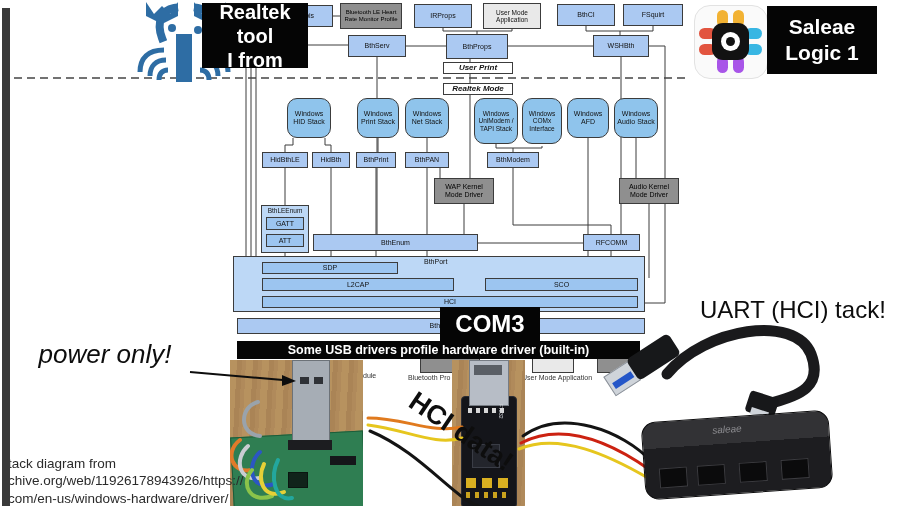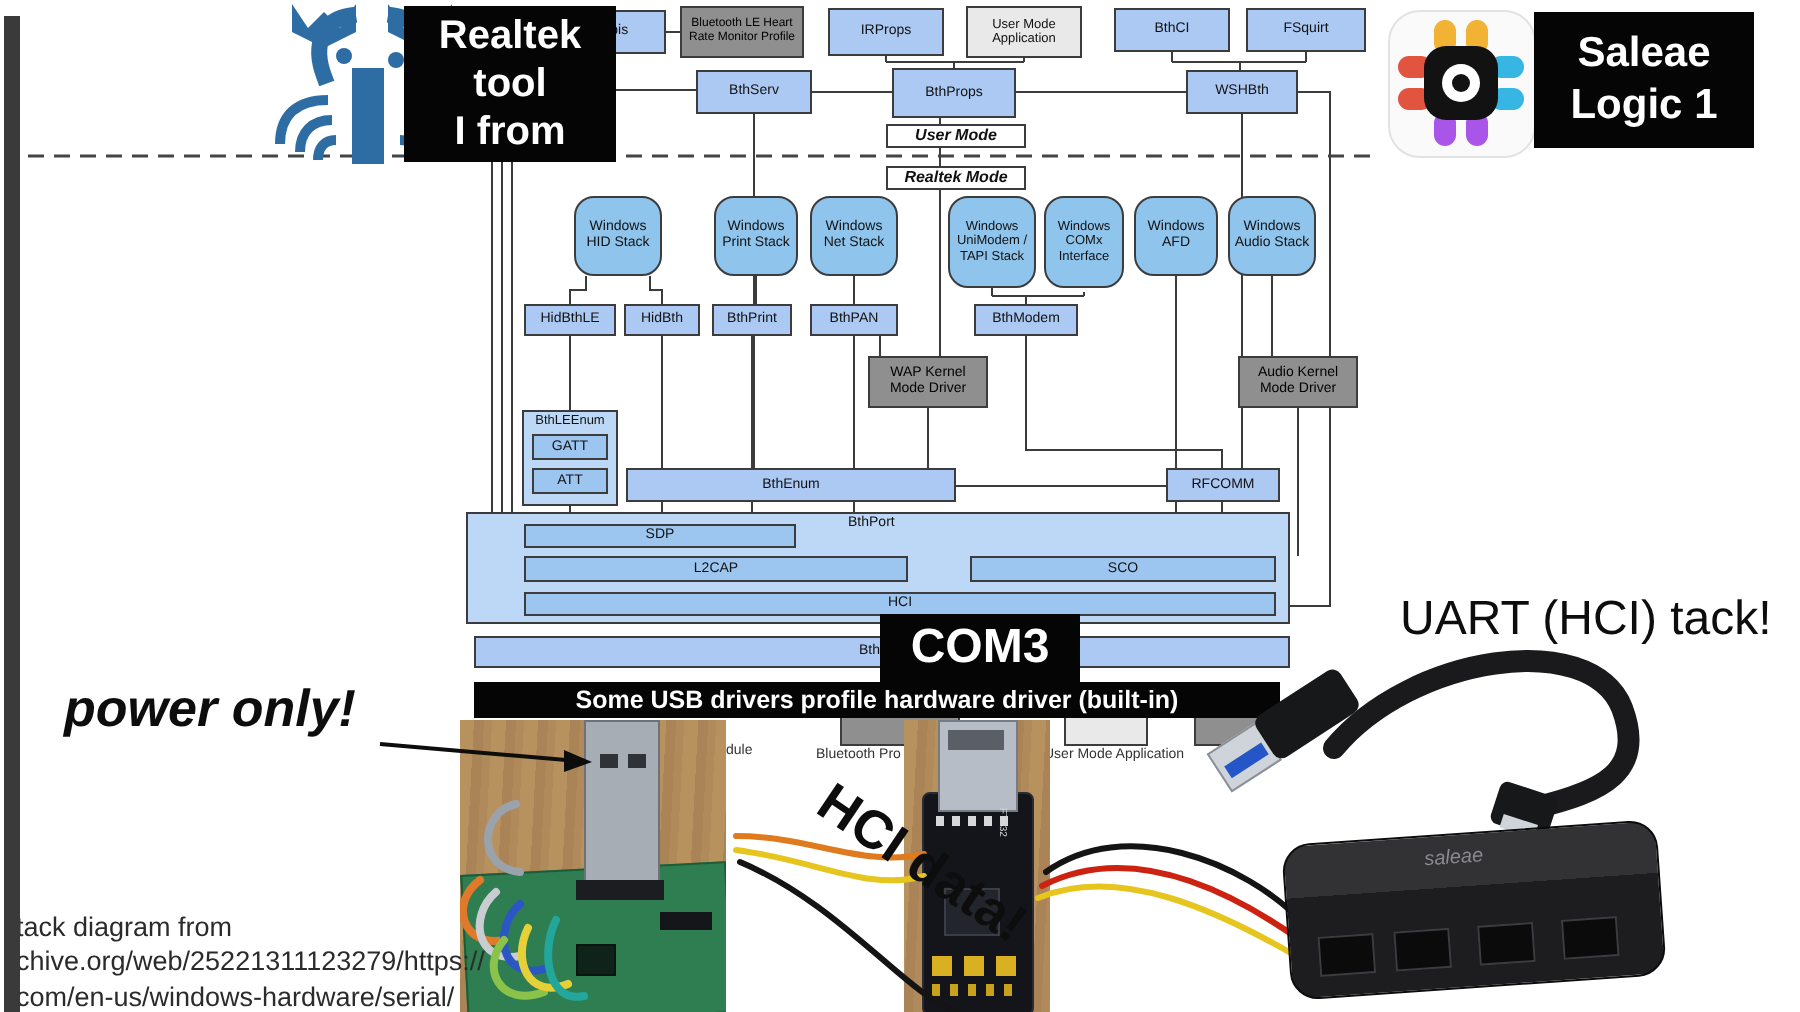--- a/index.html
+++ b/index.html
@@ -58,21 +58,21 @@
 <div class="db gray" style="left:340px;top:3px;width:62px;height:26px;font-size:6px;">Bluetooth LE Heart Rate Monitor Profile</div>
 <div class="db" style="left:414px;top:4px;width:58px;height:24px;">IRProps</div>
 <div class="db lightgray" style="left:483px;top:3px;width:58px;height:26px;font-size:6.5px;">User Mode Application</div>
 <div class="db" style="left:557px;top:4px;width:58px;height:22px;">BthCI</div>
 <div class="db" style="left:623px;top:4px;width:60px;height:22px;">FSquirt</div>
 
 <div class="db" style="left:348px;top:35px;width:58px;height:22px;">BthServ</div>
 <div class="db" style="left:446px;top:34px;width:62px;height:25px;">BthProps</div>
 <div class="db" style="left:593px;top:35px;width:56px;height:22px;">WSHBth</div>
 
-<div class="db modebox" style="left:443px;top:62px;width:70px;height:12px;">User Mode</div>
+<div class="db modebox" style="left:443px;top:62px;width:70px;height:12px;">User Print</div>
 <div class="db modebox" style="left:443px;top:83px;width:70px;height:12px;">Realtek Mode</div>
 
 <div class="db rounded" style="left:287px;top:98px;width:44px;height:40px;">Windows HID Stack</div>
 <div class="db rounded" style="left:357px;top:98px;width:42px;height:40px;">Windows Print Stack</div>
 <div class="db rounded" style="left:405px;top:98px;width:44px;height:40px;">Windows Net Stack</div>
 <div class="db rounded" style="left:474px;top:98px;width:44px;height:46px;font-size:6.5px;">Windows UniModem / TAPI Stack</div>
 <div class="db rounded" style="left:522px;top:98px;width:40px;height:46px;font-size:6.5px;">Windows COMx Interface</div>
 <div class="db rounded" style="left:567px;top:98px;width:42px;height:40px;">Windows AFD</div>
 <div class="db rounded" style="left:614px;top:98px;width:44px;height:40px;">Windows Audio Stack</div>
 
@@ -123,21 +123,21 @@
   <g stroke="#2e6da4" stroke-width="5" fill="none">
     <path d="M46 50 C30 50 22 58 22 72"></path>
     <path d="M48 60 C38 60 32 66 32 76"></path>
     <path d="M50 70 C44 70 41 74 41 80"></path>
     <path d="M86 50 C102 50 110 58 110 72"></path>
     <path d="M84 60 C94 60 100 66 100 76"></path>
     <path d="M82 70 C88 70 91 74 91 80"></path>
   </g>
 </svg>
 
-<div class="blacklabel" style="left:202px;top:3px;width:106px;height:78px;font-size:20px;line-height:1.2;">
+<div class="blacklabel" style="left:202px;top:3px;width:106px;height:65px;font-size:20px;line-height:1.2;">
   <span>Realtek tool</span>
   <span>I from</span>
 </div>
 
 <div class="abs" style="left:694px;top:5px;width:72px;height:72px;background:#fafafa;border:1px solid #e2e2e2;border-radius:16px;z-index:4;">
   <div class="abs" style="left:22px;top:4px;width:11px;height:17px;border-radius:6px;background:#f2b233;"></div>
   <div class="abs" style="left:38px;top:4px;width:11px;height:17px;border-radius:6px;background:#f2b233;"></div>
   <div class="abs" style="left:22px;top:50px;width:11px;height:17px;border-radius:6px;background:#a855e8;"></div>
   <div class="abs" style="left:38px;top:50px;width:11px;height:17px;border-radius:6px;background:#a855e8;"></div>
   <div class="abs" style="left:4px;top:22px;width:17px;height:11px;border-radius:6px;background:#e2543f;"></div>
@@ -221,31 +221,31 @@
   <div class="abs" style="left:48px;top:116px;width:186px;height:76px;background:linear-gradient(180deg,#323235 0 34%,#1d1d20 34%);border-radius:14px;transform:rotate(-4deg);border:1px solid #0c0c0d;">
     <div class="abs" style="left:70px;top:6px;font-size:10px;font-style:italic;color:#8a8a8e;">saleae</div>
     <div class="abs" style="left:14px;top:46px;width:26px;height:18px;background:#0b0b0c;border:1px solid #3c3c40;"></div>
     <div class="abs" style="left:52px;top:46px;width:26px;height:18px;background:#0b0b0c;border:1px solid #3c3c40;"></div>
     <div class="abs" style="left:94px;top:46px;width:26px;height:18px;background:#0b0b0c;border:1px solid #3c3c40;"></div>
     <div class="abs" style="left:136px;top:46px;width:26px;height:18px;background:#0b0b0c;border:1px solid #3c3c40;"></div>
   </div>
 </div>
 
 <div class="annot" style="left:20px;top:340px;width:170px;font-size:26px;line-height:1.1;text-align:center;">
-  <div style="font-style:italic;font-weight:bold;">power only!</div>
+  <div style="font-style:italic;">power only!</div>
 </div>
 
 <svg class="abs" style="left:0;top:0;z-index:6;pointer-events:none;" width="900" height="506" viewBox="0 0 900 506">
   <path d="M190 372 L283 380" stroke="#0d0d0d" stroke-width="2" fill="none"></path>
   <polygon points="282,375 296,381 282,386" fill="#0d0d0d"></polygon>
 </svg>
 
 <div class="annot" style="left:398px;top:428px;width:160px;font-size:27px;font-weight:bold;transform:rotate(34deg);">HCI data!</div>
 
 <div class="annot" style="left:700px;top:296px;font-size:24px;white-space:nowrap;z-index:7;">UART (HCI) tack!</div>
 
 <div class="annot" style="left:8px;top:455px;font-size:13.5px;color:#2b2b2b;line-height:1.28;z-index:6;">
   <div>tack diagram from</div>
-  <div>chive.org/web/25221311123279/https://</div>
-  <div>com/en-us/windows-hardware/serial/</div>
+  <div>chive.org/web/11926178943926/https://</div>
+  <div>com/en-us/windows-hardware/driver/</div>
 </div>
 
 <div class="abs" style="left:2px;top:8px;width:8px;height:498px;background:#3a3a3a;z-index:10;"></div>
 
 </body></html>

